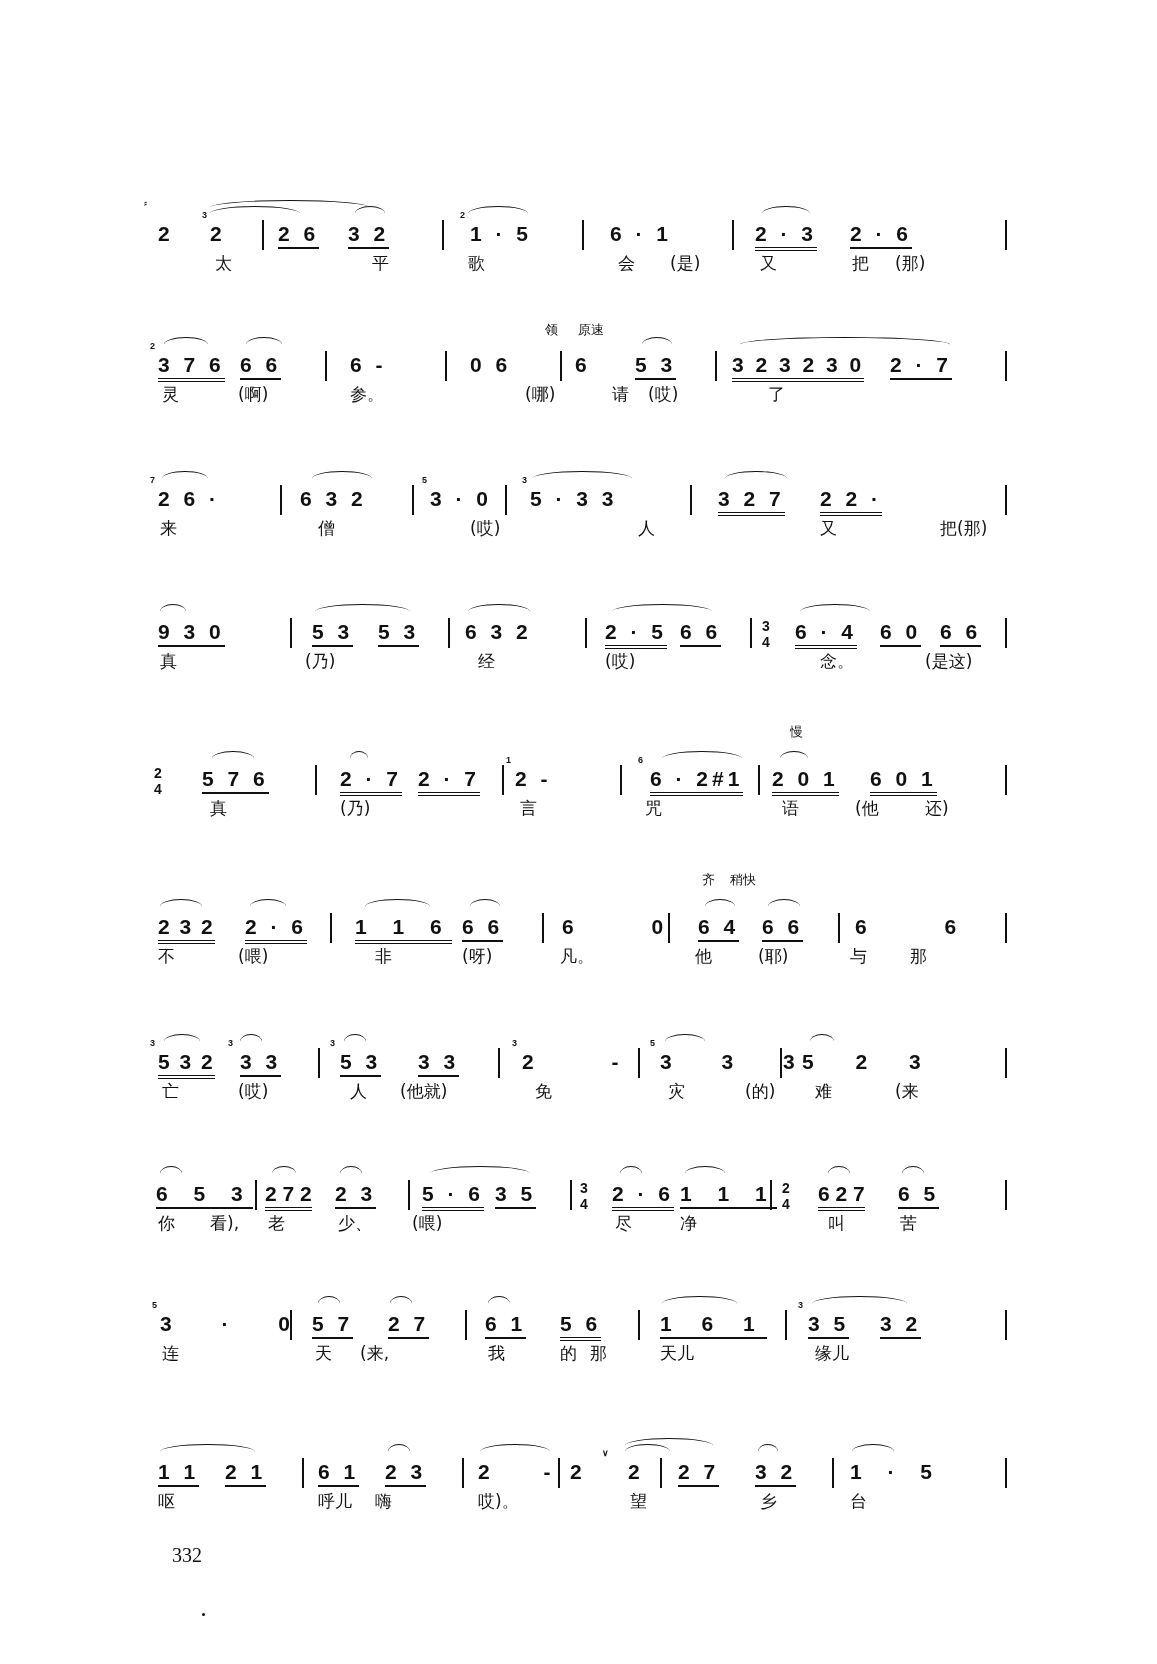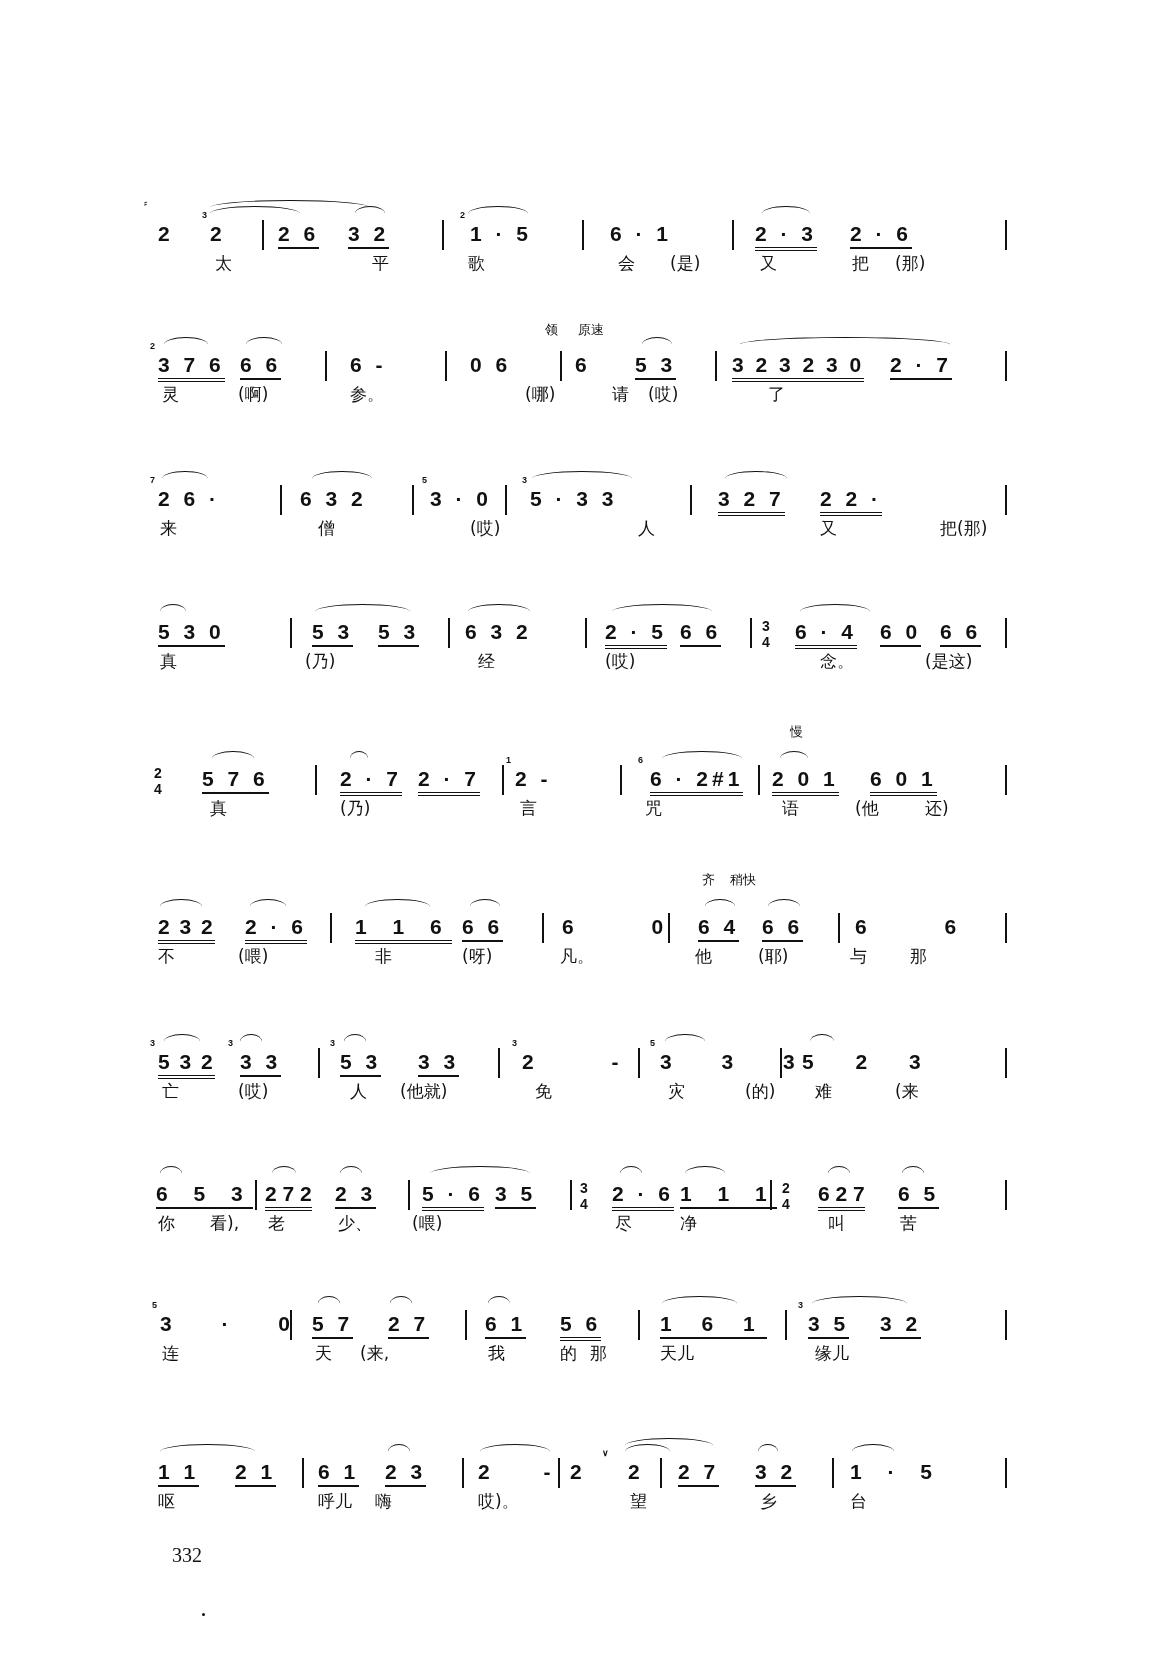--- a/index.html
+++ b/index.html
@@ -126,21 +126,21 @@
     <span class="ly" style="left:320px;">(哎)</span>
     <span class="ly" style="left:488px;">人</span>
     <span class="ly" style="left:670px;">又</span>
     <span class="ly" style="left:790px;">把(那)</span>
   </div>
 </div>
 
 <div class="row" style="top:598px;">
   <div class="notes">
     <div class="slur" style="left:10px;width:26px;"></div>
-    <span class="tok u1" style="left:8px;">5 3 0</span>
+    <span class="tok u1" style="left:8px;">9 3 0</span>
     <div class="bar" style="left:140px;"></div>
     <div class="slur" style="left:165px;width:95px;"></div>
     <span class="tok u1" style="left:162px;">5 3</span>
     <span class="tok u1" style="left:228px;">5 3</span>
     <div class="bar" style="left:298px;"></div>
     <div class="slur" style="left:318px;width:62px;"></div>
     <span class="tok" style="left:315px;">6 3 2</span>
     <div class="bar" style="left:435px;"></div>
     <div class="slur" style="left:462px;width:100px;"></div>
     <span class="tok u2" style="left:455px;">2 · 5</span>
@@ -356,21 +356,21 @@
     <span class="ly" style="left:440px;">那</span>
     <span class="ly" style="left:510px;">天儿</span>
     <span class="ly" style="left:665px;">缘儿</span>
   </div>
 </div>
 
 <div class="row" style="top:1438px;">
   <div class="notes">
     <div class="slur" style="left:10px;width:95px;"></div>
     <span class="tok u1" style="left:8px;">1 1</span>
-    <span class="tok u1" style="left:85px;text-align:right;">2 1</span>
+    <span class="tok u1" style="left:75px;text-align:right;">2 1</span>
     <div class="bar" style="left:152px;"></div>
     <span class="tok u1" style="left:168px;">6 1</span>
     <div class="slur" style="left:238px;width:22px;"></div>
     <span class="tok u1" style="left:235px;">2 3</span>
     <div class="bar" style="left:312px;"></div>
     <div class="slur" style="left:330px;width:70px;"></div>
     <span class="tok" style="left:328px;letter-spacing:24px;">2 -</span>
     <div class="bar" style="left:408px;"></div>
     <span class="tok" style="left:420px;">2</span>
     <span class="grace" style="left:452px;">∨</span>

